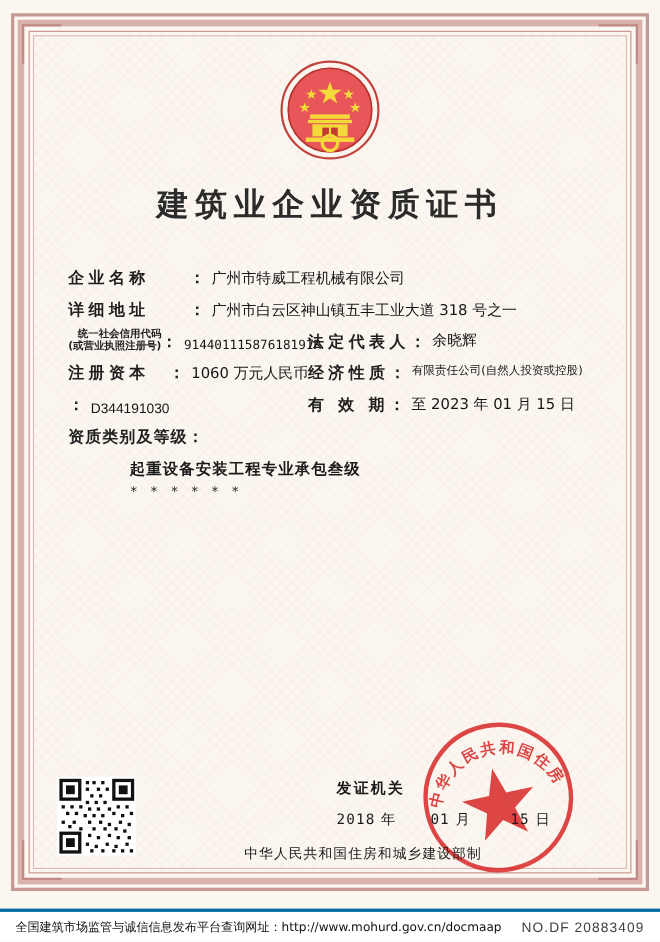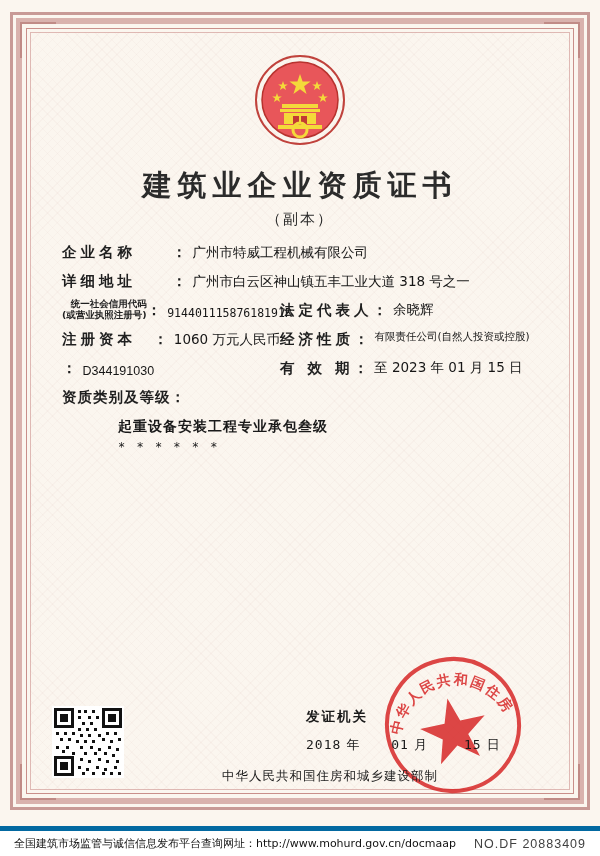--- a/index.html
+++ b/index.html
@@ -245,21 +245,21 @@
     height: 72px;
   }
 
   
   .footer {
     position: absolute;
     left: 0;
     right: 0;
     bottom: 0;
     height: 30px;
-    border-top: 5px solid #0369a1;
+    border-top: 3px solid #0369a1;
     display: flex;
     align-items: center;
     justify-content: space-between;
     padding: 0 14px;
     box-sizing: border-box;
     background: #ffffff;
   }
   .footer-left {
     font-family: "DejaVu Sans", sans-serif;
     font-size: 11px;
@@ -314,21 +314,20 @@
       <rect x="32" y="61" width="32" height="11" fill="#f4d93a"></rect>
       <rect x="41" y="64" width="6" height="8" fill="#c23a33"></rect>
       <rect x="49" y="64" width="6" height="8" fill="#c23a33"></rect>
       <rect x="26" y="73" width="44" height="4" fill="#f4d93a"></rect>
 
       <circle cx="48" cy="78" r="7" fill="none" stroke="#f4d93a" stroke-width="3"></circle>
     </svg>
   </div>
 
   <div class="title">建筑业企业资质证书</div>
-  <div class="subtitle">（副本）</div>
 
   <div class="fields">
 
     <div class="row">
       <span class="lbl label-box">企业名称</span>
       <span class="colon">：</span>
       <span class="val">广州市特威工程机械有限公司</span>
     </div>
 
     <div class="row">

